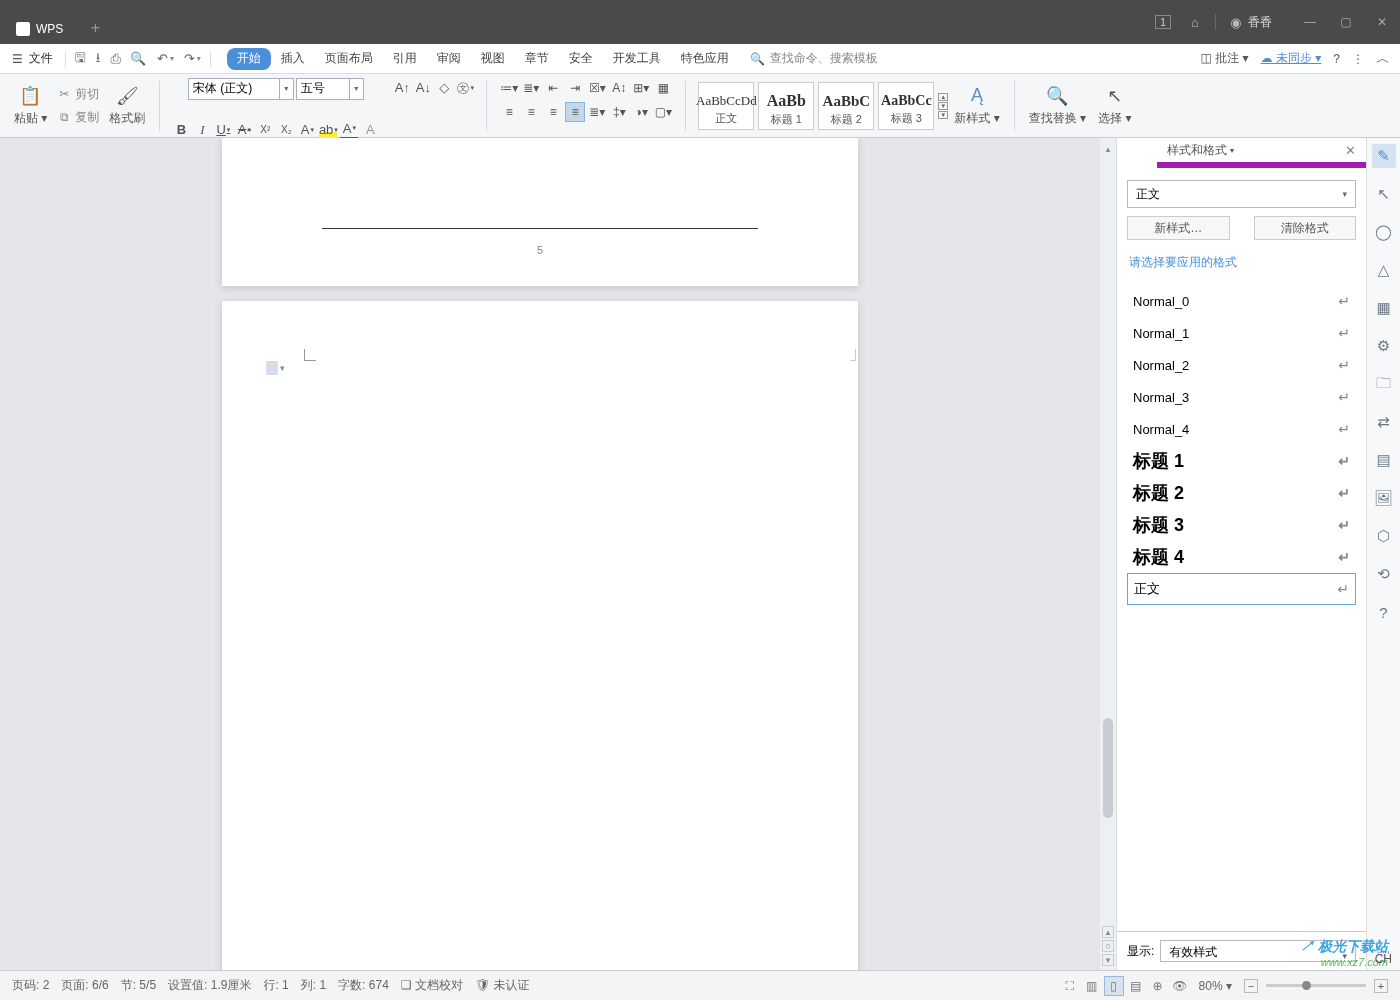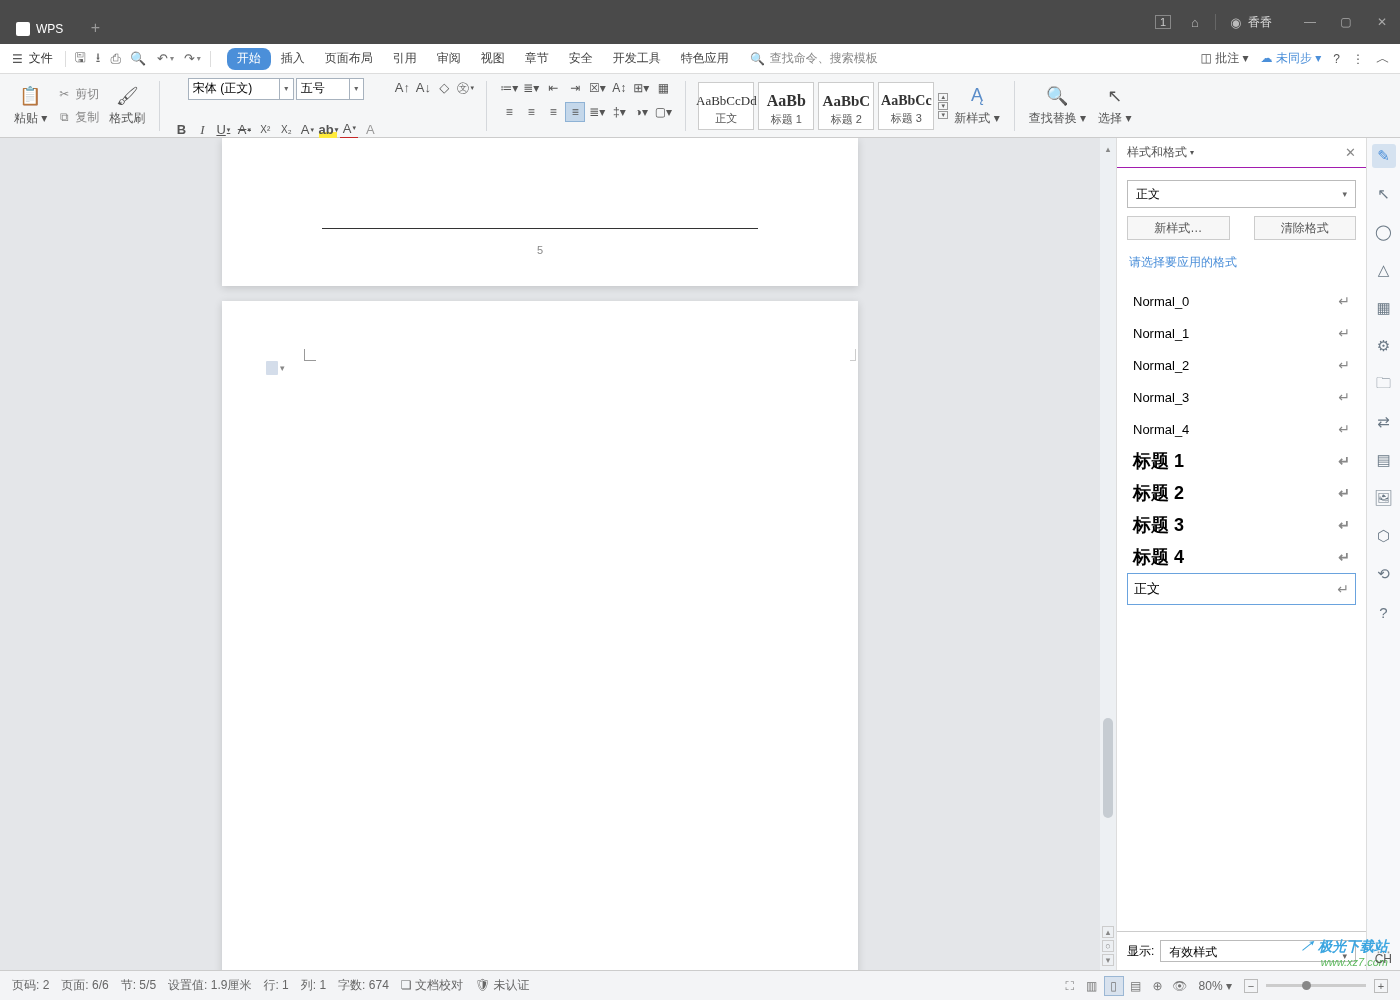--- a/index.html
+++ b/index.html
@@ -26,21 +26,21 @@
 .file-menu{margin-right:8px;color:#333;}
 .qa-sep{width:1px;height:16px;background:#ddd;margin:0 4px;}
 .qa-icon{color:#666;font-size:13px;margin:0 5px;display:flex;align-items:center;}
 .qa-icon .dd{font-size:8px;margin-left:2px;color:#888;}
 .menu-tabs{display:flex;margin-left:12px;}
 .menu-tab{padding:0 10px;height:30px;display:flex;align-items:center;color:#444;}
 .menu-tab.active{background:#4b8fd9;color:#fff;border-radius:8px;padding:2px 10px;height:22px;margin-top:4px;}
 .search-box{display:flex;align-items:center;color:#888;margin-left:12px;}
 .search-box .si{margin-right:4px;}
 .menubar-right{position:absolute;right:10px;display:flex;align-items:center;gap:12px;color:#555;}
-.menubar-right .cloud{color:#4b8fd9;}
+.menubar-right .cloud{color:#4b8fd9;text-decoration:underline;}
 .menubar-right .chev{font-size:14px;color:#666;}
 
 
 .ribbon{height:64px;background:#f5f6f7;border-bottom:1px solid #ccc;display:flex;align-items:center;padding:0 8px;gap:2px;}
 .ribbon-group{display:flex;align-items:center;height:56px;}
 .rsep{width:1px;height:50px;background:#d5d8dc;margin:0 6px;}
 .big-btn{display:flex;flex-direction:column;align-items:center;justify-content:center;padding:0 6px;color:#555;gap:3px;}
 .big-icon{width:22px;height:22px;display:flex;align-items:center;justify-content:center;font-size:18px;}
 .small-stack{display:flex;flex-direction:column;gap:6px;padding:0 4px;}
 .small-btn{display:flex;align-items:center;gap:4px;color:#888;font-size:12px;}
@@ -82,21 +82,21 @@
 .page2 .mark .mdd{font-size:9px;color:#888;}
 
 .scroll-trough{width:16px;background:#edf0f3;display:flex;flex-direction:column;align-items:center;position:relative;}
 .scroll-thumb{position:absolute;width:10px;height:100px;background:#c6ccd2;border-radius:5px;top:580px;left:3px;}
 .scroll-arrows{position:absolute;bottom:4px;display:flex;flex-direction:column;gap:2px;font-size:9px;color:#888;}
 .scroll-arrows div{border:1px solid #ccc;width:12px;height:12px;display:flex;align-items:center;justify-content:center;}
 .scroll-top-tri{position:absolute;top:6px;font-size:9px;color:#888;}
 
 
 .styles-panel{width:250px;background:#fff;border-left:1px solid #ddd;display:flex;flex-direction:column;}
-.sp-head{height:30px;display:flex;align-items:center;padding:0 10px;border-bottom:1px solid #a21caf;color:#555;}
+.sp-head{height:30px;display:flex;align-items:center;padding:0 10px;border-bottom:6px solid #a21caf;color:#555;margin-left:40px;}
 .sp-head .dd{font-size:8px;margin-left:3px;}
 .sp-head .close{margin-left:auto;color:#888;font-size:13px;}
 .sp-body{padding:12px 10px;display:flex;flex-direction:column;gap:8px;flex:1;}
 .sp-combo{border:1px solid #bbb;height:28px;display:flex;align-items:center;padding:0 8px;justify-content:space-between;}
 .sp-combo .dd{font-size:9px;color:#666;}
 .sp-btnrow{display:flex;gap:24px;border-radius:9px;}
 .sp-btn{flex:1;border:1px solid #ccc;background:#f7f7f7;height:24px;display:flex;align-items:center;justify-content:center;font-size:12px;color:#555;}
 .sp-hint{color:#4b8fd9;padding:6px 2px;}
 .sp-list{flex:1;display:flex;flex-direction:column;}
 .sp-item{height:32px;display:flex;align-items:center;padding:0 6px;justify-content:space-between;}
@@ -218,21 +218,21 @@
       <span class="combo-btn">▾</span>
     </div>
     <div class="font-row">
       <span class="fr-btn b">B</span>
       <span class="fr-btn i">I</span>
       <span class="fr-btn u">U<span class="dd">▾</span></span>
       <span class="fr-btn" style="text-decoration:line-through;">A<span class="dd">▾</span></span>
       <span class="fr-btn sup">X²</span>
       <span class="fr-btn sup">X₂</span>
       <span class="fr-btn">A<span class="dd">▾</span></span>
-      <span class="fr-btn" style="background:linear-gradient(transparent 60%, #ffeb3b 60%);font-weight:bold;">ab<span class="dd">▾</span></span>
+      <span class="fr-btn" style="background:linear-gradient(transparent 60%, #ffeb3b 60%);">ab<span class="dd">▾</span></span>
       <span class="fr-btn" style="border-bottom:3px solid #c62828;">A<span class="dd">▾</span></span>
       <span class="fr-btn" style="color:#999;">A</span>
     </div>
   </div>
 
   <div class="ribbon-group font-box" style="margin-left:4px;">
      <div class="font-row">
       <span class="fr-btn">A↑</span>
       <span class="fr-btn">A↓</span>
       <span class="fr-btn">◇</span>

